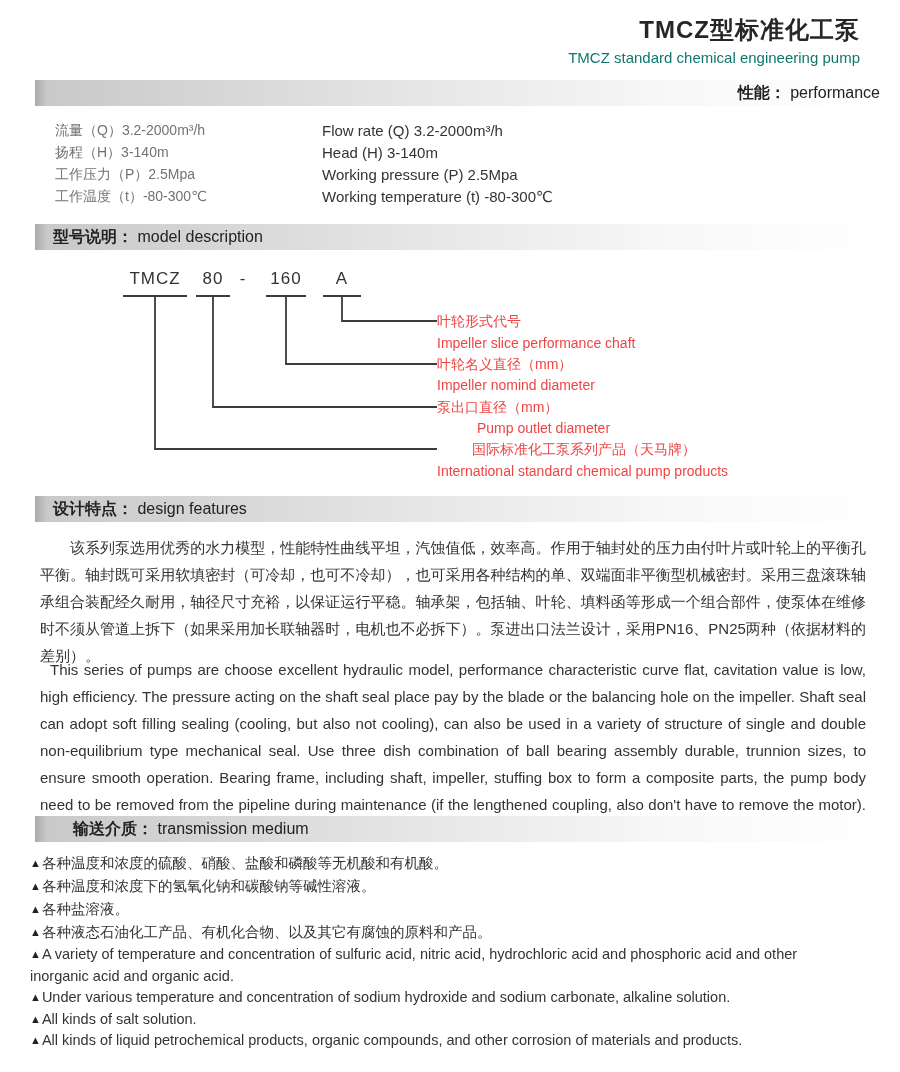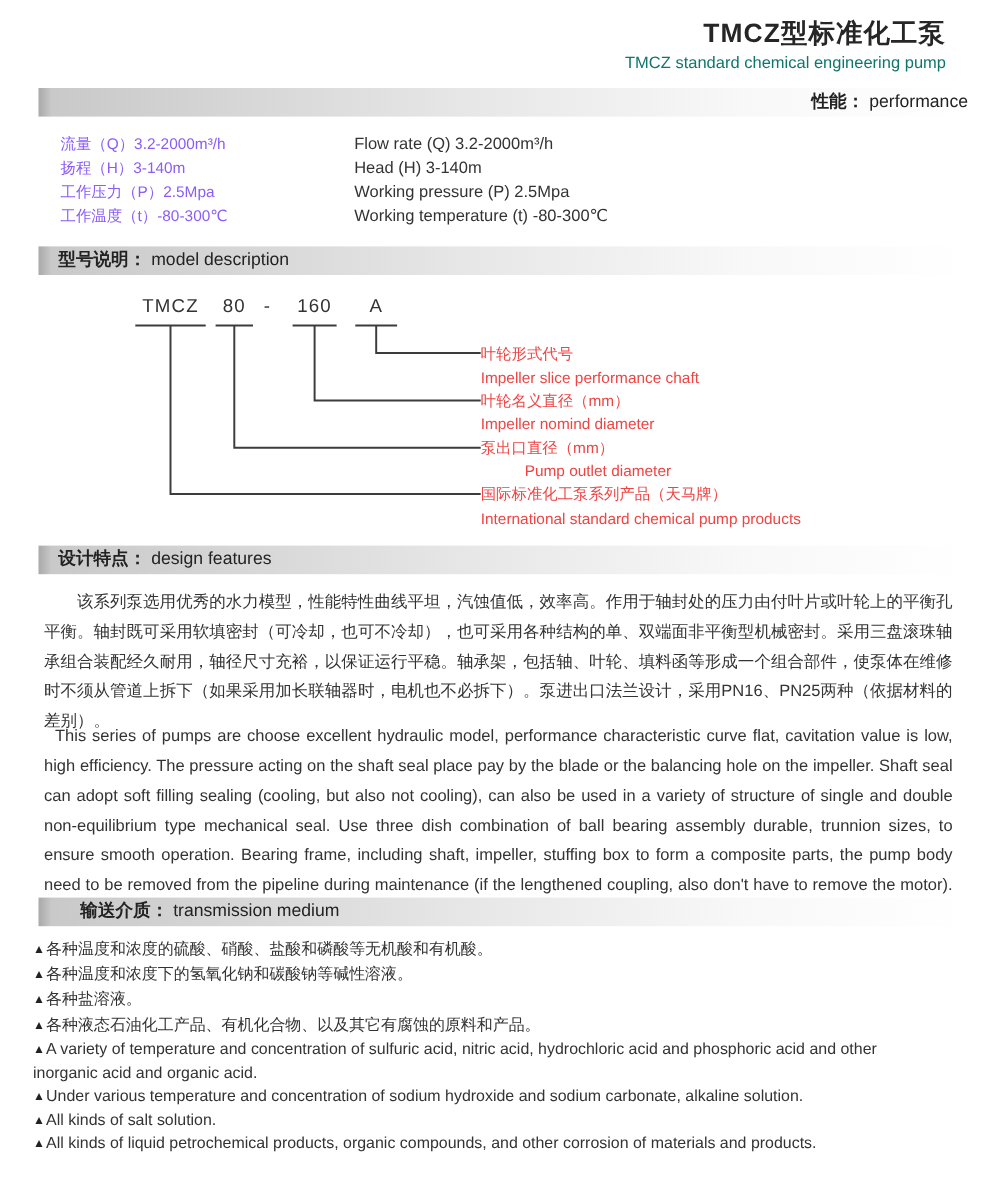--- a/index.html
+++ b/index.html
@@ -12,21 +12,21 @@
   .title-en{font-size:15px;font-weight:400;color:#0f766e;margin-top:3px;}
 
   
   .bar{position:absolute;left:35px;width:845px;height:26px;line-height:26px;
        padding-left:18px;box-sizing:border-box;
        background:linear-gradient(to right,#a9a9a9 0px,#c9c9c9 12px,#d3d3d3 140px,#e6e6e6 380px,#f8f8f8 640px,#ffffff 845px);}
   .bar .h-zh{font-size:16px;font-weight:700;color:#222;}
   .bar .h-en{font-size:16px;font-weight:400;color:#222;}
 
   
-  .specs-zh{position:absolute;left:55px;top:119px;font-size:14px;line-height:22px;color:#8b5cf6;}
+  .specs-zh{position:absolute;left:55px;top:119px;font-size:14px;line-height:22px;color:#737373;}
   .specs-en{position:absolute;left:322px;top:120px;font-size:15px;line-height:22px;color:#333;}
 
   
   .diagram{position:absolute;left:0;top:263px;width:880px;height:225px;}
   .diagram svg{position:absolute;left:0;top:0;}
   .token{position:absolute;top:6px;transform:translateX(-50%);font-size:17px;font-weight:400;
          letter-spacing:1px;color:#333;white-space:nowrap;}
   .dlabel{position:absolute;left:437px;height:20px;line-height:20px;font-size:14px;color:#ef4444;white-space:nowrap;}
 
   
@@ -92,21 +92,21 @@
     <span class="token" style="left:243px;">-</span>
     <span class="token" style="left:286px;">160</span>
     <span class="token" style="left:342px;">A</span>
 
     <div class="dlabel" style="top:48px;">叶轮形式代号</div>
     <div class="dlabel" style="top:70px;">Impeller slice performance chaft</div>
     <div class="dlabel" style="top:91px;">叶轮名义直径（mm）</div>
     <div class="dlabel" style="top:112px;">Impeller nomind diameter</div>
     <div class="dlabel" style="top:134px;">泵出口直径（mm）</div>
     <div class="dlabel" style="top:155px;margin-left:40px;">Pump outlet diameter</div>
-    <div class="dlabel" style="top:176px;">国际标准化工泵系列产品（天马牌）</div>
+    <div class="dlabel" style="top:176px;margin-left:35px;">国际标准化工泵系列产品（天马牌）</div>
     <div class="dlabel" style="top:198px;">International standard chemical pump products</div>
   </div>
 
   <div class="bar" style="top:496px;">
     <span class="h-zh">设计特点：</span>
     <span class="h-en">design features</span>
   </div>
 
   <div class="para-zh">该系列泵选用优秀的水力模型，性能特性曲线平坦，汽蚀值低，效率高。作用于轴封处的压力由付叶片或叶轮上的平衡孔平衡。轴封既可采用软填密封（可冷却，也可不冷却），也可采用各种结构的单、双端面非平衡型机械密封。采用三盘滚珠轴承组合装配经久耐用，轴径尺寸充裕，以保证运行平稳。轴承架，包括轴、叶轮、填料函等形成一个组合部件，使泵体在维修时不须从管道上拆下（如果采用加长联轴器时，电机也不必拆下）。泵进出口法兰设计，采用PN16、PN25两种（依据材料的差别）。</div>
   <div class="para-en">This series of pumps are choose excellent hydraulic model, performance characteristic curve flat, cavitation value is low, high efficiency. The pressure acting on the shaft seal place pay by the blade or the balancing hole on the impeller. Shaft seal can adopt soft filling sealing (cooling, but also not cooling), can also be used in a variety of structure of single and double non-equilibrium type mechanical seal. Use three dish combination of ball bearing assembly durable, trunnion sizes, to ensure smooth operation. Bearing frame, including shaft, impeller, stuffing box to form a composite parts, the pump body need to be removed from the pipeline during maintenance (if the lengthened coupling, also don't have to remove the motor). Pump flange design of imports and exports, using both PN16, PN25 (according to the difference of material).</div>

